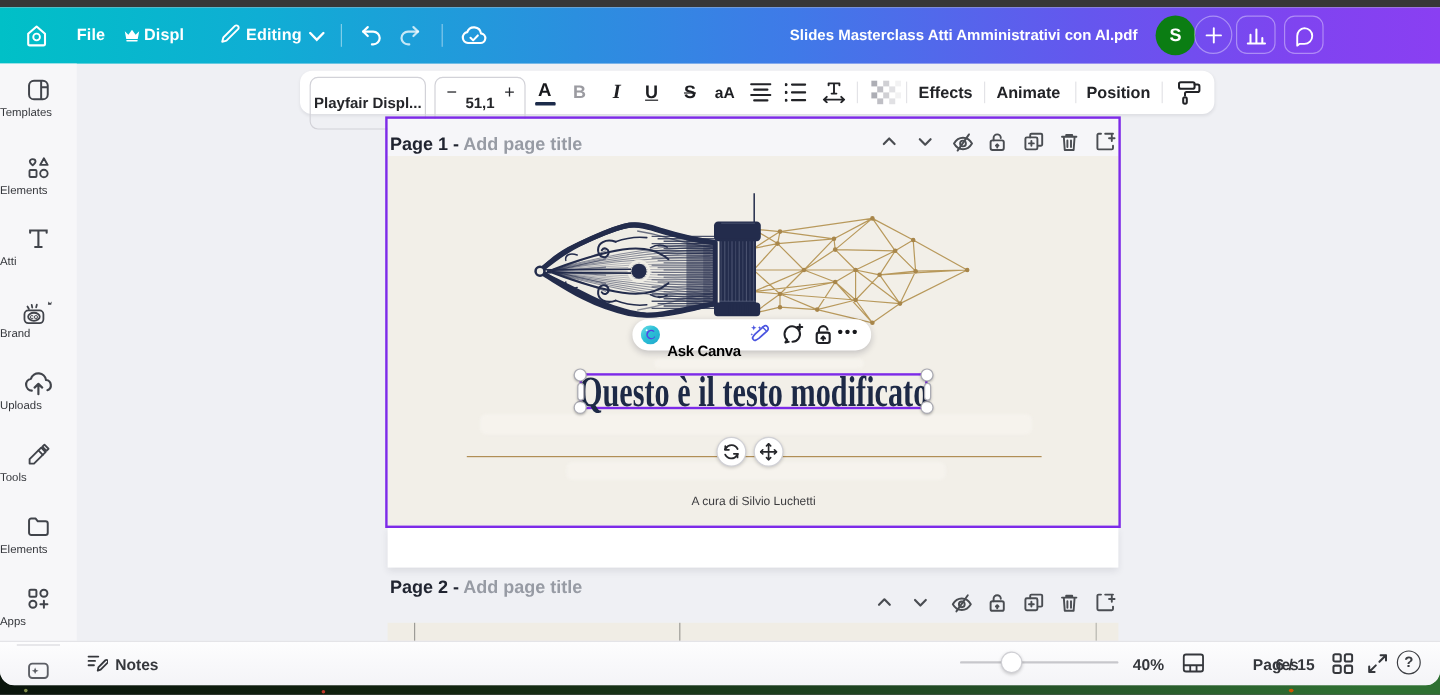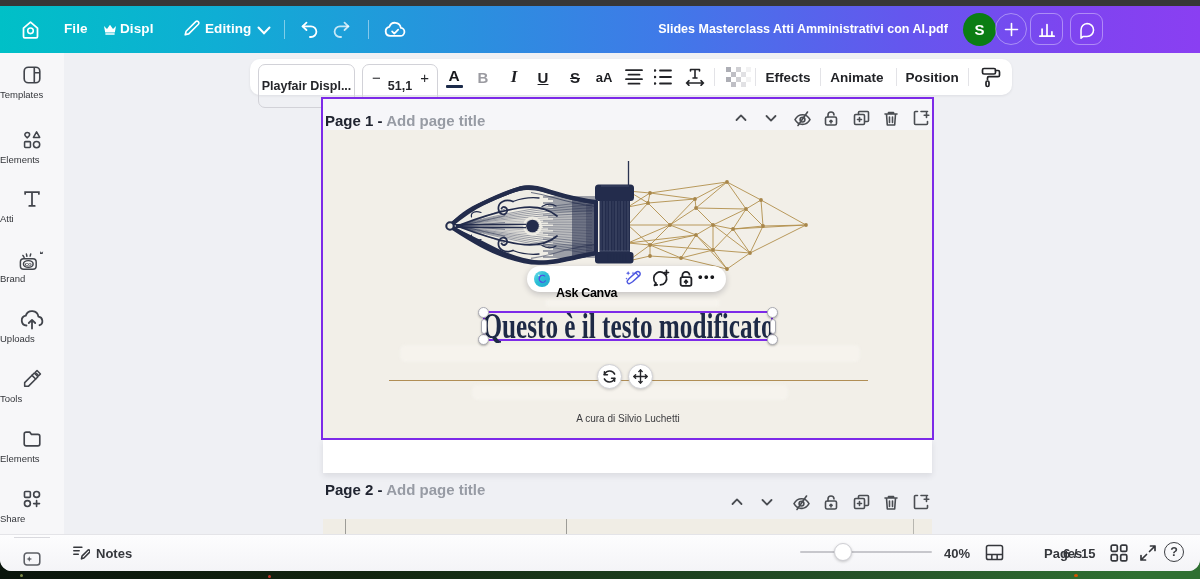--- a/index.html
+++ b/index.html
@@ -163,21 +163,21 @@
       </div>
       <div class="sitem" style="top:435px">
         <div style="height:22px;display:flex;justify-content:center">
           <svg width="22" height="22" viewBox="0 0 24 24" fill="none" stroke="#41444b" stroke-width="1.8" stroke-linecap="round" stroke-linejoin="round">
             <rect x="3.8" y="3.8" width="6.4" height="6.4" rx="1.2"></rect>
             <circle cx="17" cy="7" r="3.2"></circle>
             <circle cx="7" cy="17" r="3.2"></circle>
             <path d="M17 13.8v6.4M13.8 17h6.4"></path>
           </svg>
         </div>
-        <div class="lab">Share</div>
+        <div class="lab">Apps</div>
       </div>
     </div>
 <div style="position:absolute;left:14px;top:531px;width:36px;height:1px;background:#d9d9de;z-index:20"></div>
 <div style="position:absolute;left:21px;top:542px;z-index:20;opacity:.85">
       <svg width="22" height="22" viewBox="0 0 24 24" fill="none" stroke="#41444b" stroke-width="1.7" stroke-linejoin="round">
         <rect x="3.5" y="5.5" width="17" height="13" rx="3"></rect>
         <path d="m9 9 1 2.2L12.2 12l-2.2.9L9 15l-.9-2.1L6 12l2.1-.8Z" fill="#41444b" stroke="none"></path>
       </svg>
     </div>
 <div class="tbar">

